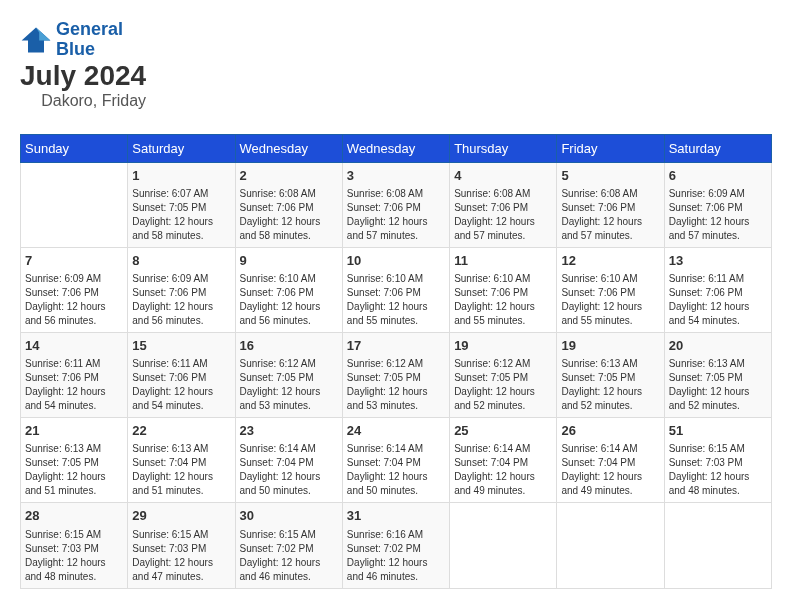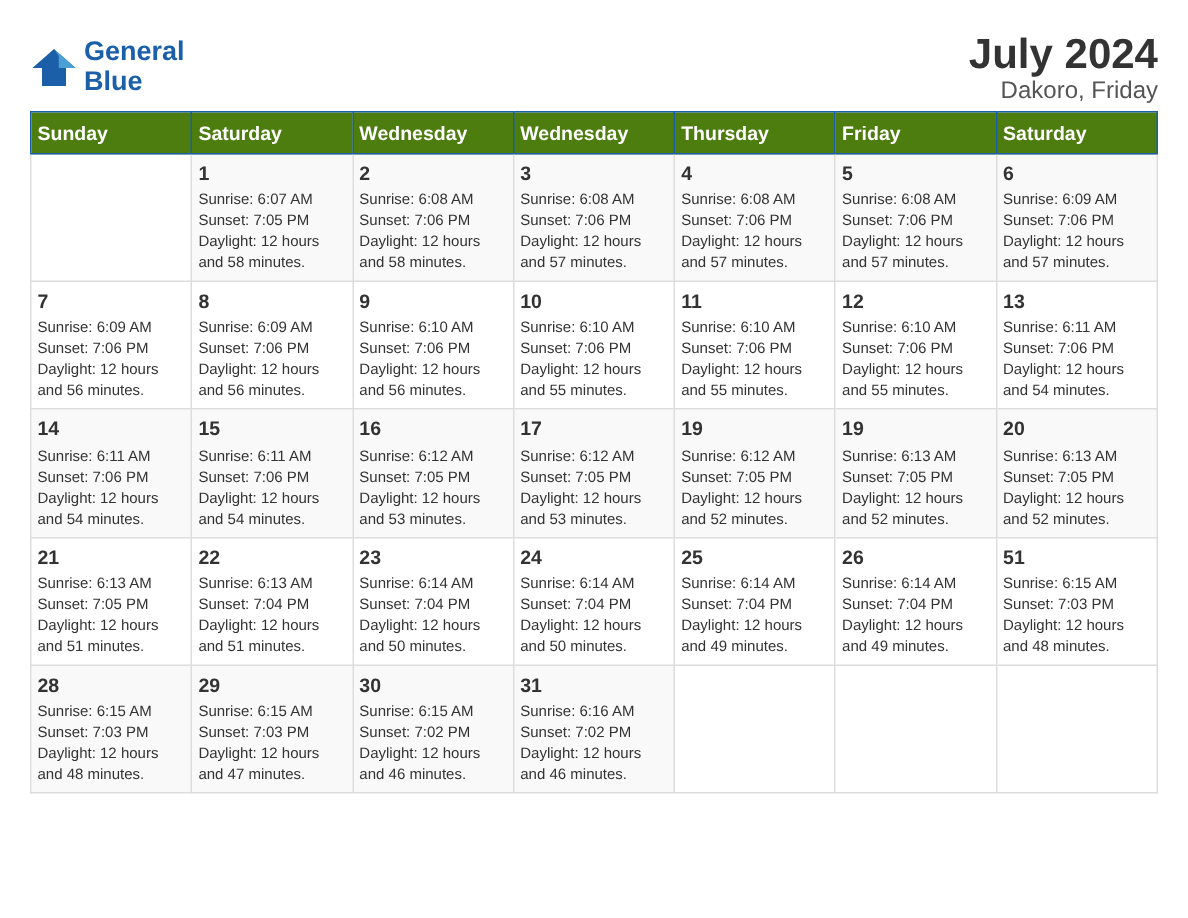--- a/index.html
+++ b/index.html
@@ -6,22 +6,23 @@
     body {
       font-family: Arial, sans-serif;
       background: #fff;
       width: 792px;
       min-height: 612px;
       padding: 20px;
     }
     .header {
       display: flex;
       justify-content: space-between;
-      align-items: center;
-      margin-bottom: 4px;
+      align-items: flex-start;
+      margin-bottom: 24px;
+      flex-direction: column;
     }
     .logo {
       display: flex;
       align-items: center;
       gap: 4px;
     }
     .logo-text {
       font-size: 18px;
       font-weight: bold;
       color: #333;
@@ -45,26 +46,26 @@
     .subtitle {
       font-size: 16px;
       color: #555;
     }
     table {
       width: 100%;
       border-collapse: collapse;
       font-size: 11px;
     }
     thead tr th {
-      background-color: #4d7c0f;
+      background-color: #1d4ed8;
       color: #fff;
       padding: 6px 4px;
       text-align: left;
       font-size: 13px;
-      font-weight: bold;
+      font-weight: normal;
       border: 1px solid #1a5fa8;
     }
     tbody tr td {
       vertical-align: top;
       padding: 4px;
       border: 1px solid #ddd;
       min-width: 100px;
       min-height: 70px;
       background: #fff;
       color: #333;

